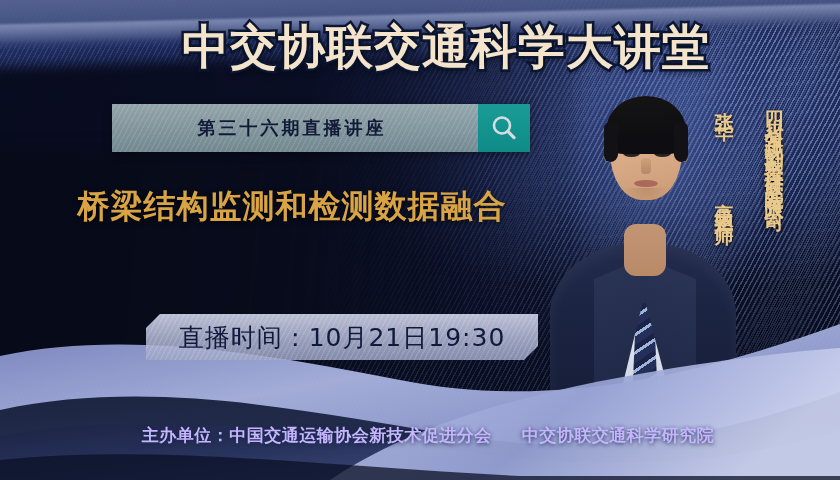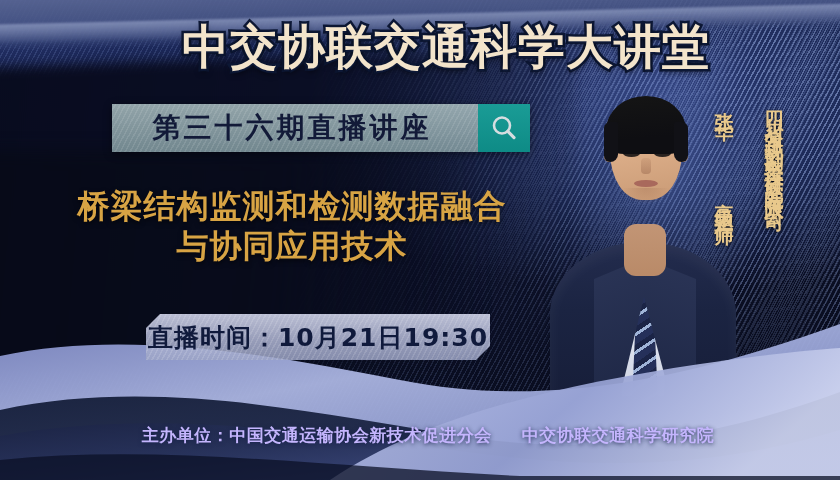--- a/index.html
+++ b/index.html
@@ -237,21 +237,21 @@
     display: flex;
     align-items: center;
     justify-content: center;
     padding-right: 6px;
     background:
       repeating-linear-gradient(-62deg,
         rgba(255,255,255,0.00) 0px, rgba(255,255,255,0.00) 3px,
         rgba(255,255,255,0.10) 3px, rgba(255,255,255,0.10) 4.4px),
       linear-gradient(180deg, rgba(165,185,188,.88), rgba(128,152,158,.88));
     color: #121a38;
-    font-size: 28px;
+    font-size: 18px;
     font-weight: 600;
     letter-spacing: 3px;
   }
   .sub-bar-icon {
     width: 52px;
     background: linear-gradient(180deg, #1a9c96 0%, #0e8b86 100%);
     display: flex;
     align-items: center;
     justify-content: center;
   }
@@ -271,34 +271,34 @@
     letter-spacing: 1px;
     text-shadow: 0 2px 5px rgba(0,0,0,.65);
   }
   .headline .l2 { display:block; }
 
   
   .time-box {
     position: absolute;
     left: 146px;
     top: 314px;
-    width: 344px;
+    width: 392px;
     height: 46px;
     display: flex;
     align-items: center;
     justify-content: center;
     background:
       repeating-linear-gradient(-62deg,
         rgba(255,255,255,0.00) 0px, rgba(255,255,255,0.00) 3px,
         rgba(255,255,255,0.13) 3px, rgba(255,255,255,0.13) 4.4px),
       linear-gradient(180deg, rgba(206,210,232,.90) 0%, rgba(176,182,212,.86) 55%, rgba(156,164,198,.84) 100%);
     clip-path: polygon(14px 0, 100% 0, 100% calc(100% - 14px), calc(100% - 14px) 100%, 0 100%, 0 14px);
     color: #101a3c;
     font-size: 25px;
-    font-weight: 700;
+    font-weight: 400;
     letter-spacing: 1px;
     box-shadow: 0 2px 10px rgba(0,0,0,.4);
   }
 
   
   .vtext {
     position: absolute;
     writing-mode: vertical-rl;
     text-orientation: upright;
     color: #e9c98c;
@@ -410,21 +410,20 @@
     <div class="sub-bar-icon">
       <svg width="30" height="30" viewBox="0 0 30 30">
         <circle cx="13" cy="12.5" r="8" fill="none" stroke="#d6dde0" stroke-width="2.6"></circle>
         <line x1="18.8" y1="18.4" x2="25" y2="24.6" stroke="#d6dde0" stroke-width="3.2" stroke-linecap="round"></line>
       </svg>
     </div>
   </div>
 
   <div class="headline">
     <span>桥梁结构监测和检测数据融合</span>
-    <span class="l2">与协同应用技术</span>
   </div>
 
   <div class="time-box">直播时间：10月21日19:30</div>
 
   <div class="vtext v-name">
     <span>张二华</span>
     <span style="display:inline-block;height:18px"></span>
     <span>高级工程师</span>
   </div>
 

